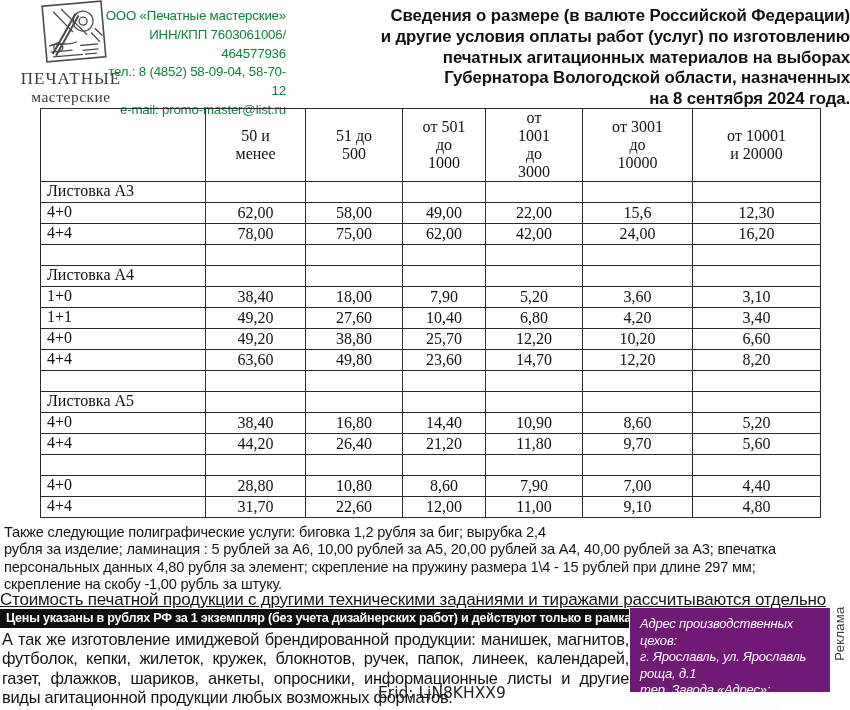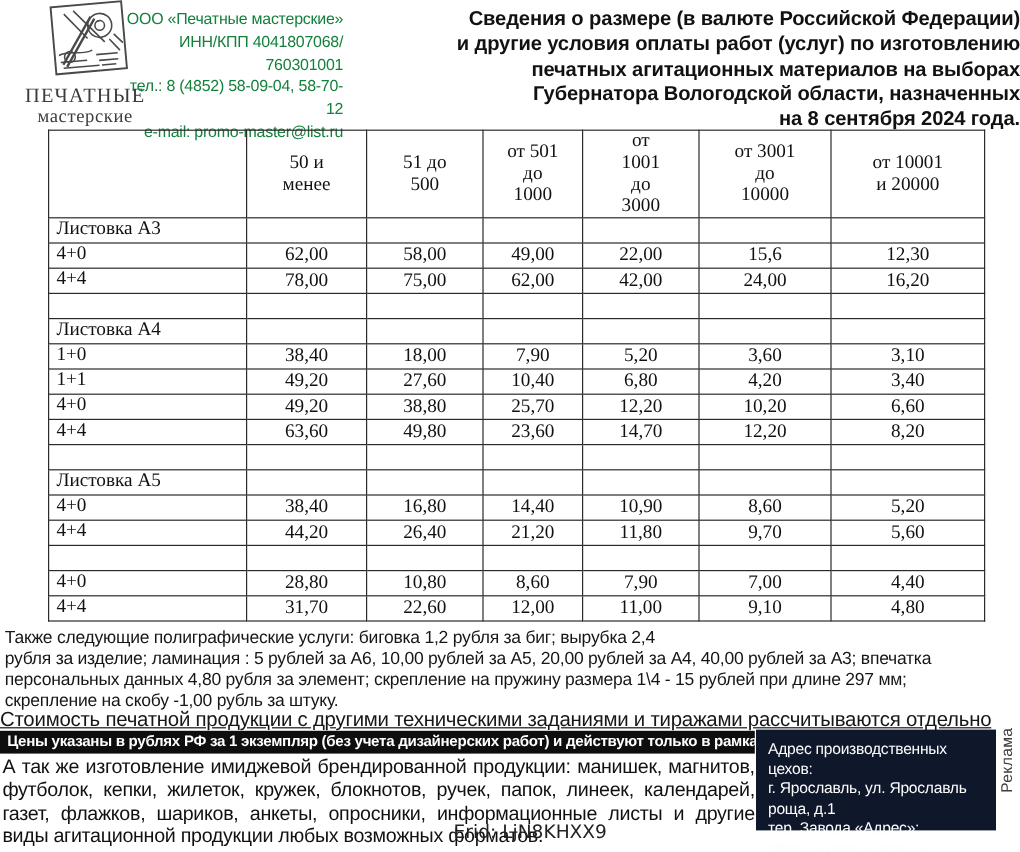--- a/index.html
+++ b/index.html
@@ -69,21 +69,21 @@
           <circle cx="14" cy="44" r="4.5"></circle>
         </g>
       </svg>
     </div>
     <div class="logo-line1">ПЕЧАТНЫЕ</div>
     <div class="logo-line2">мастерские</div>
   </div>
 
   <div class="company">
     <div>ООО «Печатные мастерские»</div>
-    <div>ИНН/КПП 4041807068/ 760301001</div>
+    <div>ИНН/КПП 7603061006/ 464577936</div>
     <div>тел.: 8 (4852) 58-09-04, 58-70-12</div>
     <div>e-mail: promo-master@list.ru</div>
   </div>
 
   <div class="doc-title">Сведения о размере (в валюте Российской Федерации)
 и другие условия оплаты работ (услуг) по изготовлению
 печатных агитационных материалов на выборах
 Губернатора Вологодской области, назначенных
 на 8 сентября 2024 года.</div>
 
@@ -271,21 +271,21 @@
 персональных данных 4,80 рубля за элемент; скрепление на пружину размера 1\4 - 15 рублей при длине 297 мм;
 скрепление на скобу -1,00 рубль за штуку.</div>
   <div class="cost-note">Стоимость печатной продукции с другими техническими заданиями и тиражами рассчитываются отдельно</div>
 
   <div class="price-bar" style="background: rgb(14, 14, 14);">Цены указаны в рублях РФ за 1 экземпляр (без учета дизайнерских работ) и действуют только в рамках избирательных кампаний.</div>
 
   <div class="branding"><span class="lead">А так же изготовление имиджевой брендированной продукции:</span><span> манишек, магнитов, футболок, кепки, жилеток, кружек, блокнотов, ручек, папок, линеек, календарей, газет, флажков, шариков, анкеты, опросники, информационные листы и другие виды агитационной продукции любых возможных форматов.</span></div>
 
   <div class="erid">Erid: LjN8KHXX9</div>
 
-  <div class="address-box" style="background: #0f172a;">
+  <div class="address-box" style="background: #701a75; font-style: italic;">
     <div>Адрес производственных цехов:</div>
     <div>г. Ярославль, ул. Ярославль роща, д.1</div>
     <div>тер. Завода «Адрес»;</div>
     <div>офис- в центре города</div>
   </div>
 
   <div class="ad-label">Реклама</div>
 
 </div>
 

